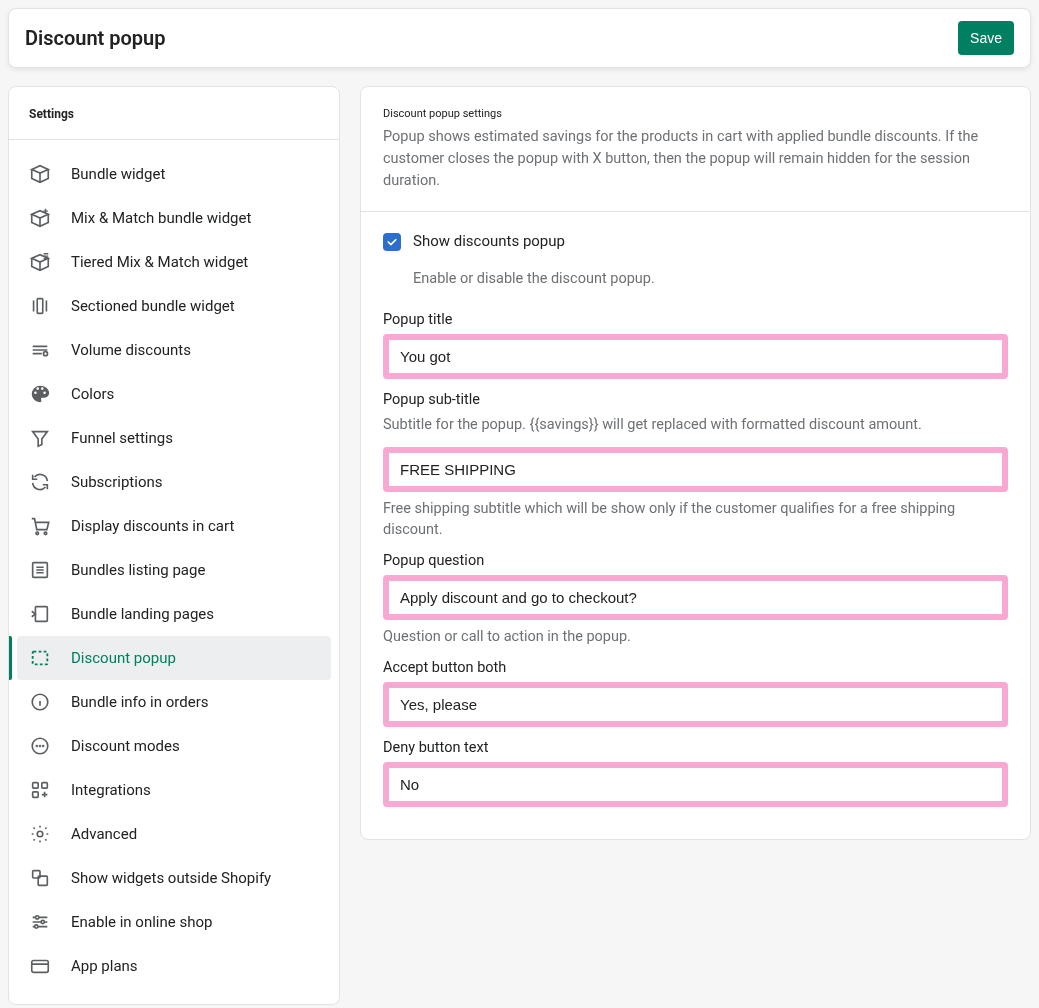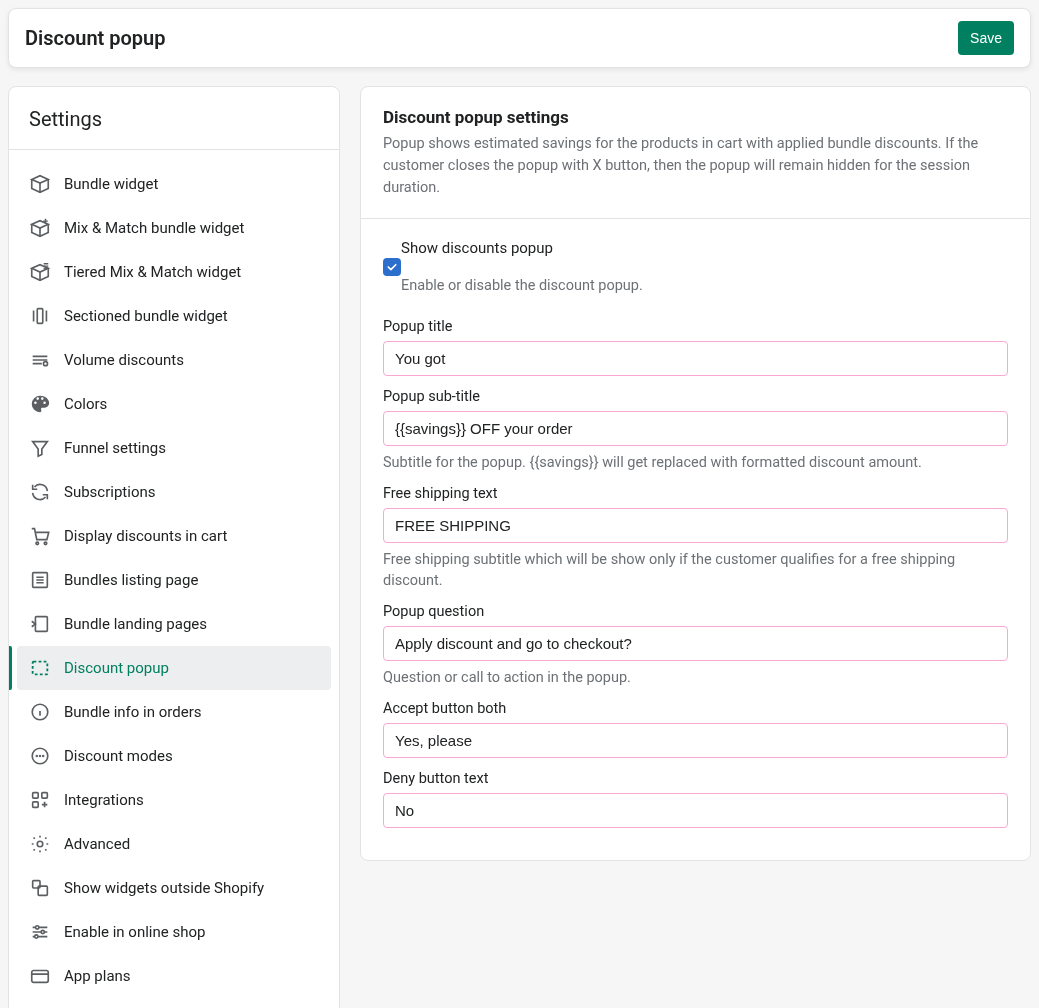--- a/index.html
+++ b/index.html
@@ -48,31 +48,31 @@
     border: 1px solid #e1e3e5;
     border-radius: 8px;
     flex-shrink: 0;
     overflow: hidden;
   }
   .sidebar-header {
     padding: 20px 20px 18px 20px;
     border-bottom: 1px solid #e1e3e5;
   }
   .sidebar-header h2 {
-    font-size: 20px;
-    font-weight: 400;
+    font-size: 12px;
+    font-weight: 700;
   }
   .sidebar-items {
     padding: 12px 8px 16px 8px;
     position: relative;
   }
   .sidebar-item {
     display: flex;
     align-items: center;
-    gap: 13px;
+    gap: 20px;
     padding: 11px 12px;
     border-radius: 4px;
     cursor: pointer;
     color: #202223;
     position: relative;
   }
   .sidebar-item.active {
     background: #edeeef;
     color: #008060;
   }
@@ -104,36 +104,36 @@
     background: #fff;
     border: 1px solid #e1e3e5;
     border-radius: 8px;
     overflow: hidden;
   }
   .section-header {
     padding: 20px 22px 20px 22px;
     border-bottom: 1px solid #e1e3e5;
   }
   .section-header h2 {
-    font-size: 17px;
-    font-weight: 700;
+    font-size: 11px;
+    font-weight: 400;
     margin-bottom: 6px;
   }
   .section-header p {
     color: #6d7175;
     font-size: 14.5px;
     line-height: 1.5;
   }
   .form {
     padding: 20px 22px;
   }
   .checkbox-row {
     display: flex;
-    align-items: center;
-    gap: 0;
+    align-items: flex-start;
+    gap: 12px;
     margin-bottom: 24px;
   }
   .checkbox {
     width: 18px;
     height: 18px;
     border-radius: 4px;
     background: #2c6ecb;
     display: flex;
     align-items: center;
     justify-content: center;
@@ -141,21 +141,21 @@
     margin-top: 1px;
     cursor: pointer;
   }
   .checkbox svg { width: 12px; height: 12px; }
   .checkbox-labels .cl-title { font-size: 15px; color:#202223; }
   .checkbox-labels .cl-help { color:#6d7175; font-size: 14.5px; margin-top: 20px; }
   .field { margin-bottom: 12px; }
   .field-label { font-size: 14.5px; color:#202223; margin-bottom: 6px; display:block; }
   .field input[type=text] {
     width: 100%;
-    border: 1px solid #f9a8d4;
+    border: 6px solid #f9a8d4;
     border-radius: 4px;
     padding: 8px 11px;
     font-size: 15px;
     color: #202223;
     background: #fff;
   }
   .field-help { color:#6d7175; font-size:14.5px; margin-top:6px; line-height:1.45; }
 </style>
 </head>
 <body>
@@ -371,22 +371,22 @@
               </svg>
           </div>
           <div class="checkbox-labels">
             <div class="cl-title">Show discounts popup</div>
             <div class="cl-help">Enable or disable the discount popup.</div>
           </div>
         </div>
 
         <div id="fields">
             <div class="field"><label class="field-label">Popup title</label><input type="text" value="You got" style=""></div>
-            <div class="field"><label class="field-label">Popup sub-title</label><input type="text" value="{{savings}} OFF your order" style=""><div class="field-help">Subtitle for the popup. {{savings}} will get replaced with formatted discount amount.</div></div>
-            <div class="field"><label class="field-label">Free shipping text</label><input type="text" value="FREE SHIPPING" style=""><div class="field-help">Free shipping subtitle which will be show only if the customer qualifies for a free shipping discount.</div></div>
+            <div class="field"><label class="field-label">Popup sub-title</label><div class="field-help">Subtitle for the popup. {{savings}} will get replaced with formatted discount amount.</div></div>
+            <div class="field"><input type="text" value="FREE SHIPPING" style=""><div class="field-help">Free shipping subtitle which will be show only if the customer qualifies for a free shipping discount.</div></div>
             <div class="field"><label class="field-label">Popup question</label><input type="text" value="Apply discount and go to checkout?" style=""><div class="field-help">Question or call to action in the popup.</div></div>
             <div class="field"><label class="field-label">Accept button both</label><input type="text" value="Yes, please" style=""></div>
             <div class="field"><label class="field-label">Deny button text</label><input type="text" value="No" style=""></div>
           </div>
 
       </div>
     </section>
 
   </div>
 

